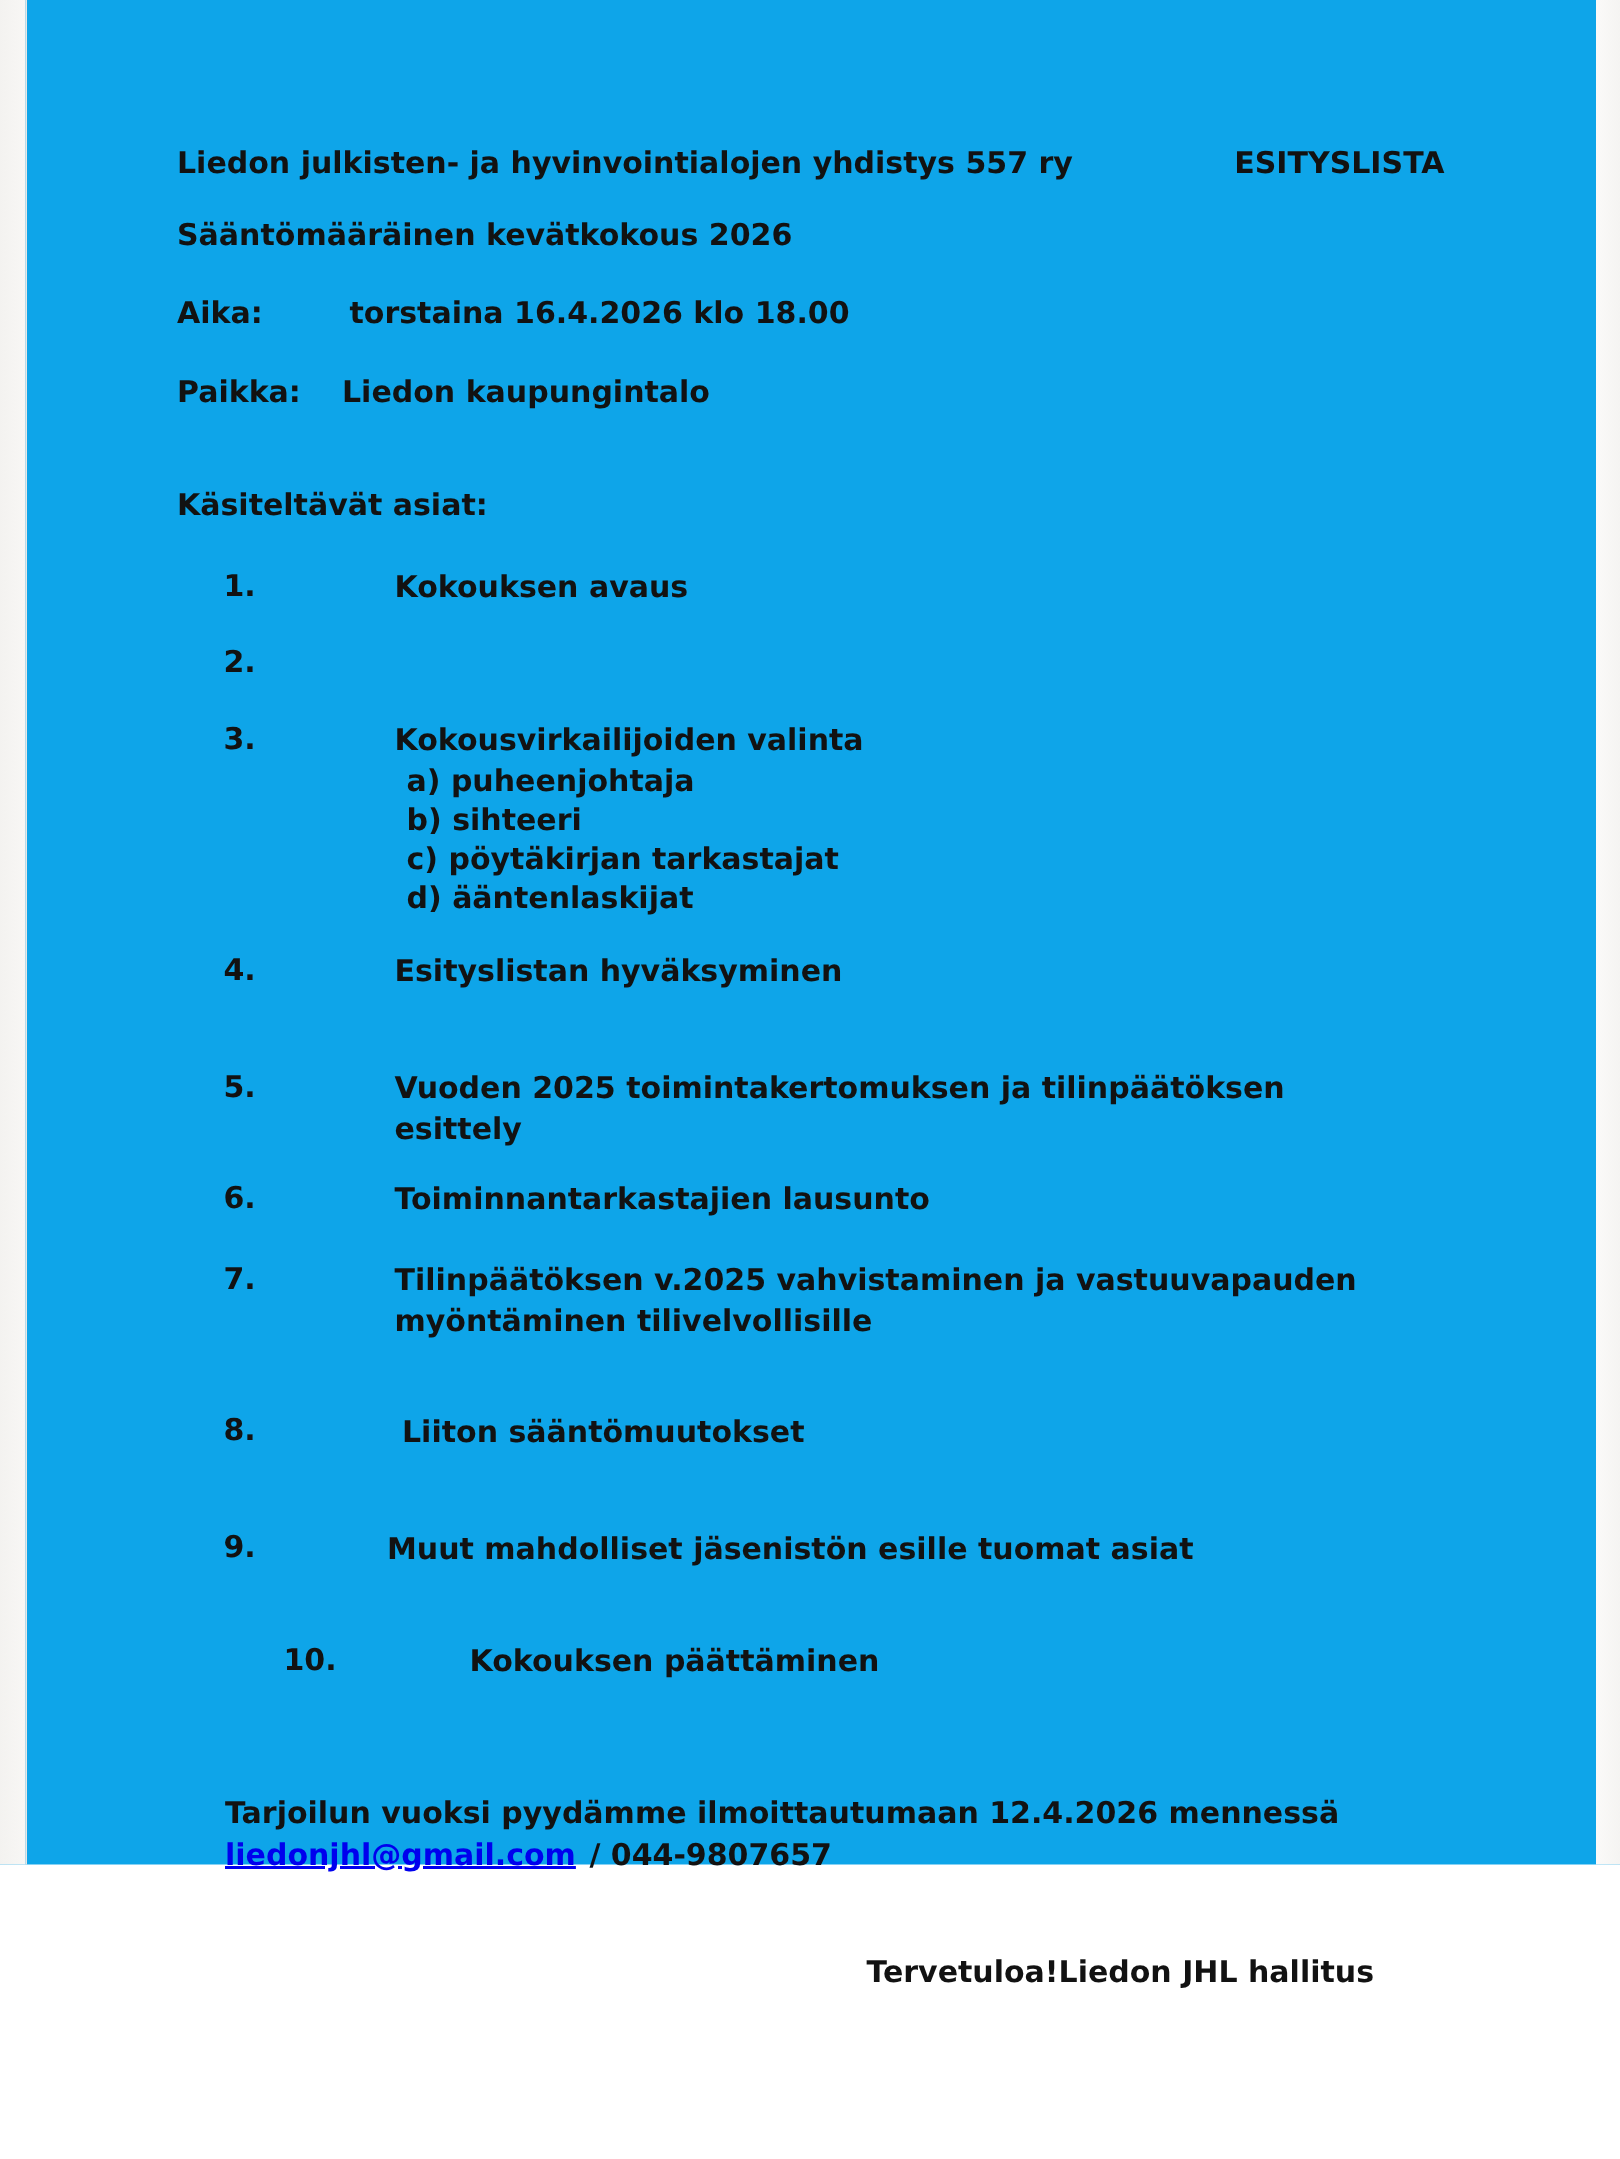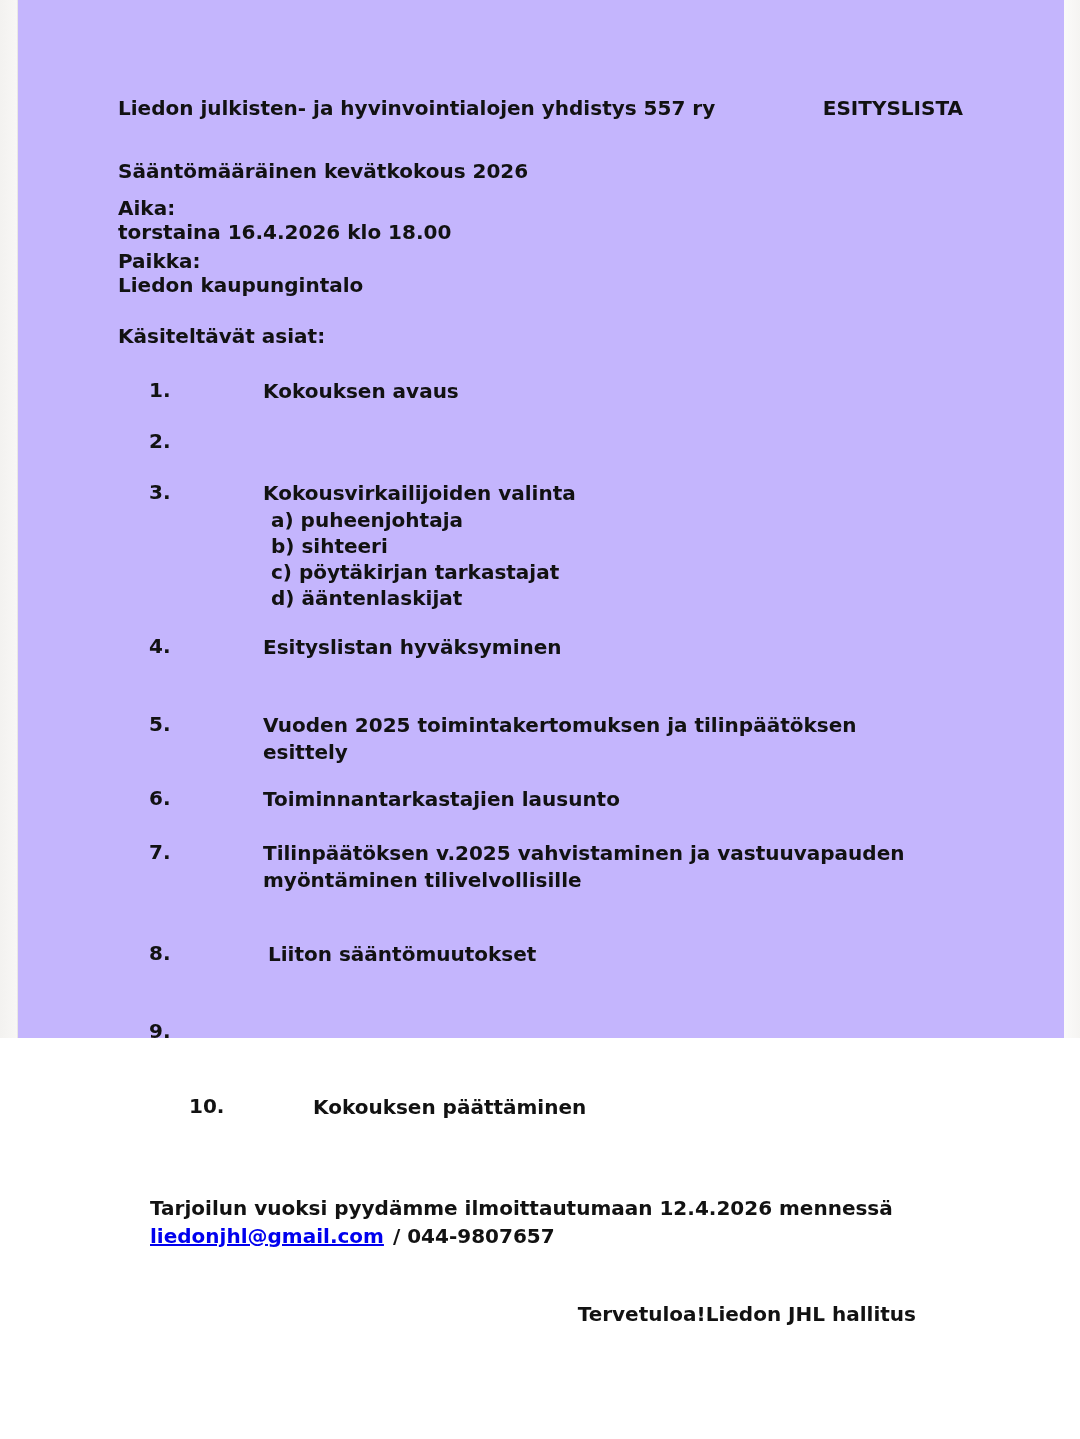--- a/index.html
+++ b/index.html
@@ -6,26 +6,26 @@
     margin: 0;
     padding: 0;
     width: 1080px;
     height: 1439px;
     background: #ffffff;
     overflow: hidden;
   }
   .page {
     position: relative;
     width: 1080px;
-    height: 1038px;
+    height: 1243px;
     font-family: "DejaVu Sans", sans-serif;
     font-weight: 700;
     font-size: 20px;
     color: #121212;
-    background: #c4b5fd;
+    background: #0ea5e9;
   }
   .edge-strip-left {
     position: absolute;
     left: 0; top: 0; bottom: 0;
     width: 17px;
     background: linear-gradient(to right, #f3f2f0, #f8f7f5);
     border-right: 1px solid #e9e7e5;
   }
   .edge-strip-right {
     position: absolute;
@@ -34,22 +34,22 @@
     background: linear-gradient(to left, #f5f4f2, #fbfaf9);
   }
   .abs { position: absolute; }
 
   .header-row {
     top: 96px; left: 118px; width: 845px;
     display: flex;
     justify-content: space-between;
     align-items: baseline;
   }
-  .title-line   { top: 144px; left: 118px; margin-top: 15px; }
-  .meta-row     { left: 118px; display: flex; flex-direction: column; }
+  .title-line   { top: 144px; left: 118px; }
+  .meta-row     { left: 118px; display: flex; }
   .meta-aika    { top: 196px; }
   .meta-paikka  { top: 249px; }
   .meta-label-aika   { display: inline-block; width: 115px; }
   .meta-label-paikka { display: inline-block; width: 110px; }
 
   .agenda-heading { top: 324px; left: 118px; }
 
   .agenda-item {
     left: 149px;
     display: flex;
@@ -159,20 +159,21 @@
     <span class="agenda-txt">Tilinpäätöksen v.2025 vahvistaminen ja vastuuvapauden myöntäminen tilivelvollisille</span>
   </div>
 
   <div class="abs agenda-item it-8">
     <span class="agenda-num">8.</span>
     <span class="agenda-txt shift-p5">Liiton sääntömuutokset</span>
   </div>
 
   <div class="abs agenda-item it-9">
     <span class="agenda-num">9.</span>
+    <span class="agenda-txt shift-m5">Muut mahdolliset jäsenistön esille tuomat asiat</span>
   </div>
 
   <div class="abs agenda-item it-10">
     <span class="agenda-num">10.</span>
     <span class="agenda-txt shift-p10">Kokouksen päättäminen</span>
   </div>
 
   <div class="abs rsvp-block">
     <div>Tarjoilun vuoksi pyydämme ilmoittautumaan 12.4.2026 mennessä</div>
     <div>

